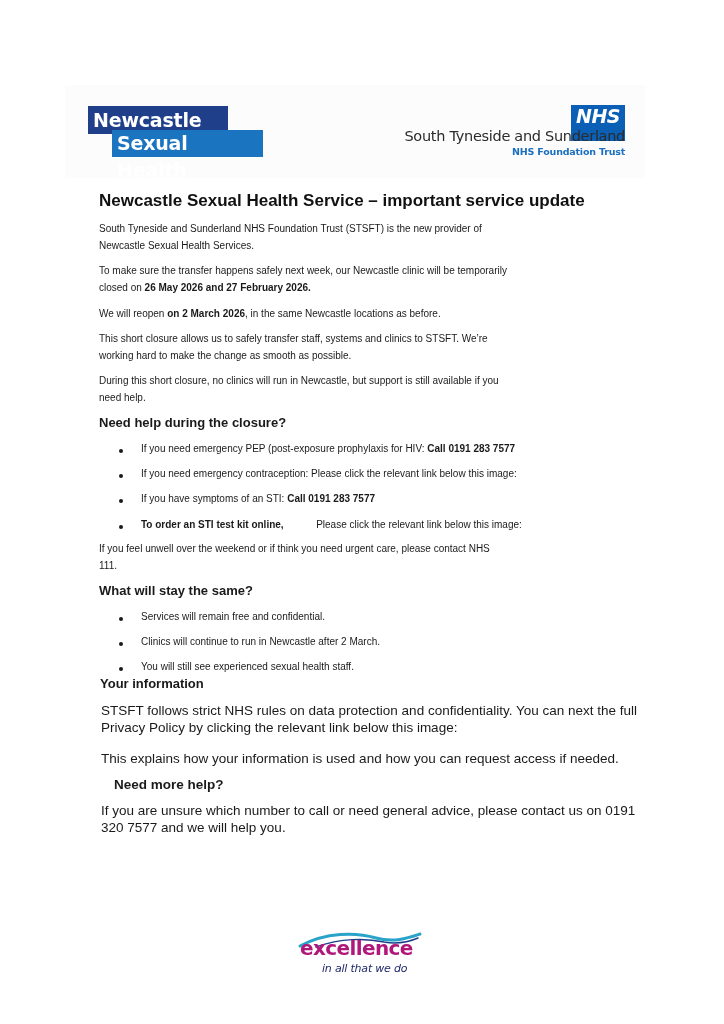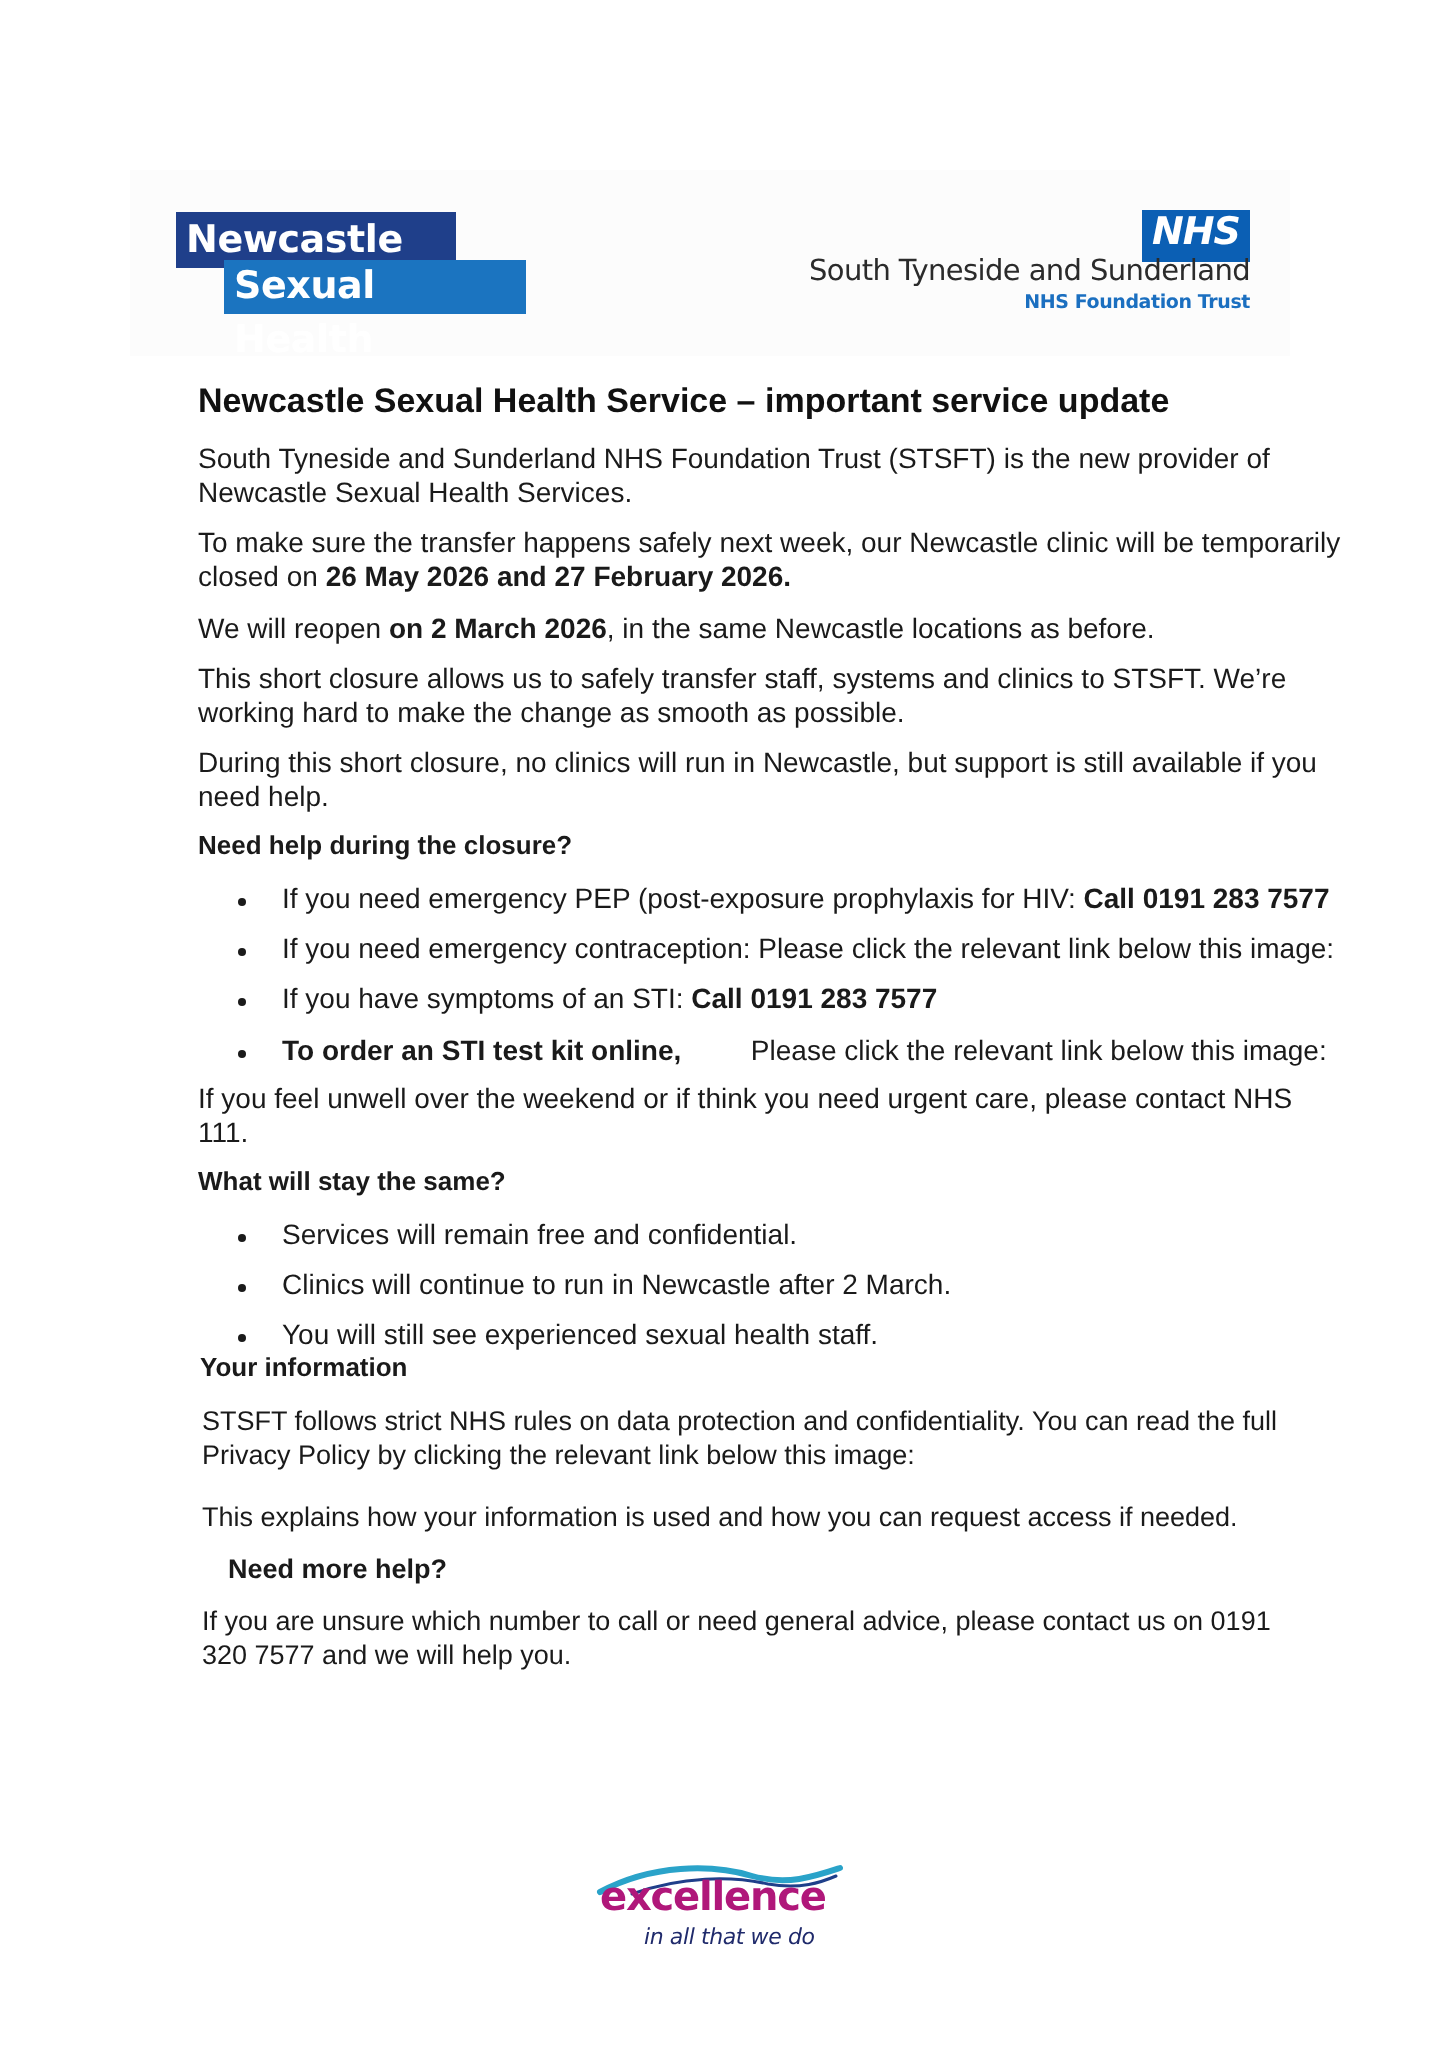--- a/index.html
+++ b/index.html
@@ -47,21 +47,21 @@
       font-weight: bold;
       font-size: 19px;
       line-height: 27px;
       padding-left: 5px;
       box-sizing: border-box;
       letter-spacing: -0.2px;
     }
     .nhs-box {
       position: absolute;
       left: 571px; top: 105px;
-      width: 54px; height: 26px;
+      width: 54px; height: 36px;
       background: #0b5fb4;
       color: #ffffff;
       font-family: "DejaVu Sans", sans-serif;
       font-weight: bold;
       font-style: italic;
       font-size: 19px;
       line-height: 22px;
       text-align: center;
       letter-spacing: -0.5px;
     }
@@ -82,21 +82,21 @@
       font-family: "DejaVu Sans", sans-serif;
       font-size: 9.5px;
       font-weight: bold;
       color: #1b6fc0;
       white-space: nowrap;
       letter-spacing: -0.2px;
     }
     .line {
       position: absolute;
       white-space: nowrap;
-      font-size: 14px;
+      font-size: 10px;
       line-height: 16px;
       color: #1a1a1a;
     }
     .title {
       font-size: 17px;
       font-weight: bold;
       color: #111111;
     }
     .sub-heading {
       font-weight: bold;
@@ -211,21 +211,21 @@
     <div class="line" style="left:141px; top:634px;">Clinics will continue to run in Newcastle after 2 March.</div>
   </div>
   <div>
     <span class="bullet" style="left:119px; top:667px;"></span>
     <div class="line" style="left:141px; top:659px;">You will still see experienced sexual health staff.</div>
   </div>
 </div>
 
 <div class="line sub-heading" style="left:100px; top:676px;">Your information</div>
 <div>
-  <div class="line lg" style="left:101px; top:703px;">STSFT follows strict NHS rules on data protection and confidentiality. You can read the full</div>
+  <div class="line lg" style="left:101px; top:703px;">STSFT follows strict NHS rules on data protection and confidentiality. You can next the full</div>
   <div class="line lg" style="left:101px; top:720px;">Privacy Policy by clicking the relevant link below this image:</div>
 </div>
 <div class="line lg" style="left:101px; top:751px;">This explains how your information is used and how you can request access if needed.</div>
 
 <div class="line sub-heading lg" style="left:101px; top:777px;padding-left:13px;">Need more help?</div>
 <div>
   <div class="line lg" style="left:101px; top:803px;">If you are unsure which number to call or need general advice, please contact us on 0191</div>
   <div class="line lg" style="left:101px; top:820px;">320 7577 and we will help you.</div>
 </div>
 

